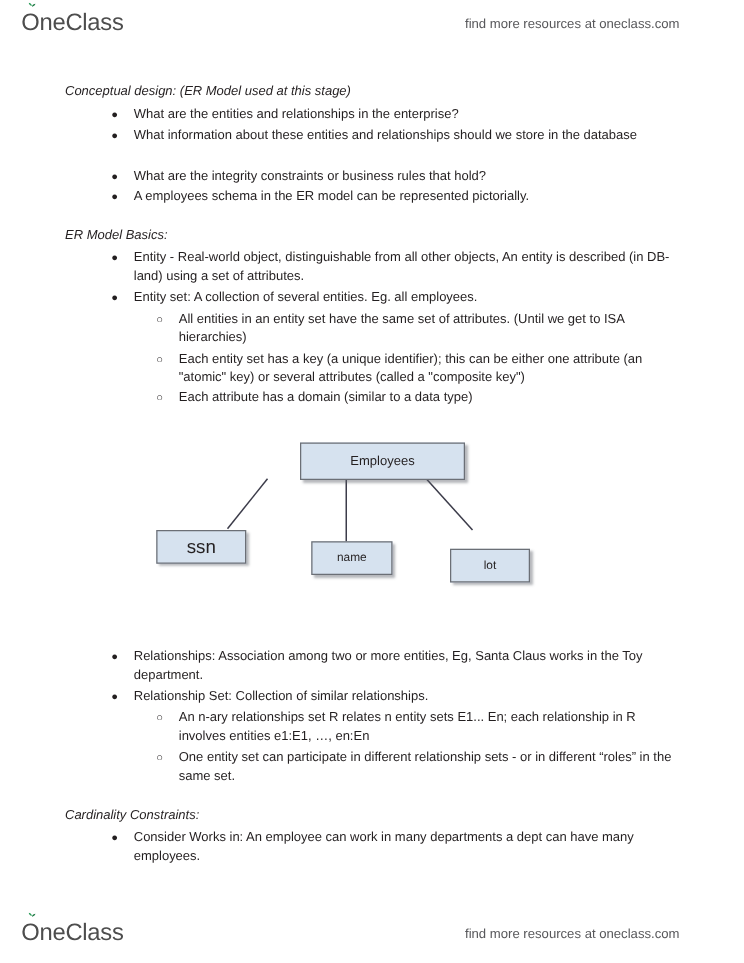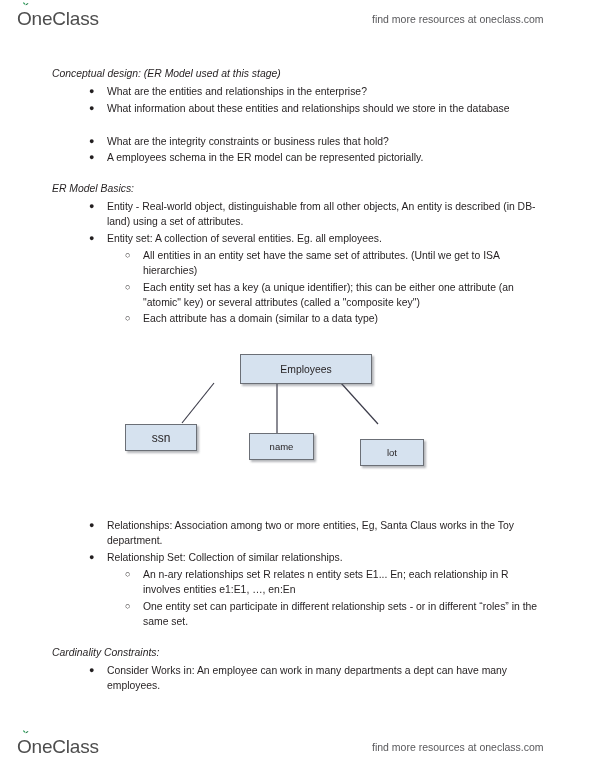--- a/index.html
+++ b/index.html
@@ -135,21 +135,21 @@
     top: 9px;
     width: 130px;
     height: 28px;
     margin-left: 40px;
   }
   #er-attr-ssn {
     left: 15px;
     top: 79px;
     width: 70px;
     height: 25px;
-    font-size: 12px;
+    font-size: 15px;
   }
   #er-attr-name {
     left: 139px;
     top: 88px;
     width: 63px;
     height: 25px;
     font-size: 9.5px;
     text-align: center;
   }
   #er-attr-lot {

